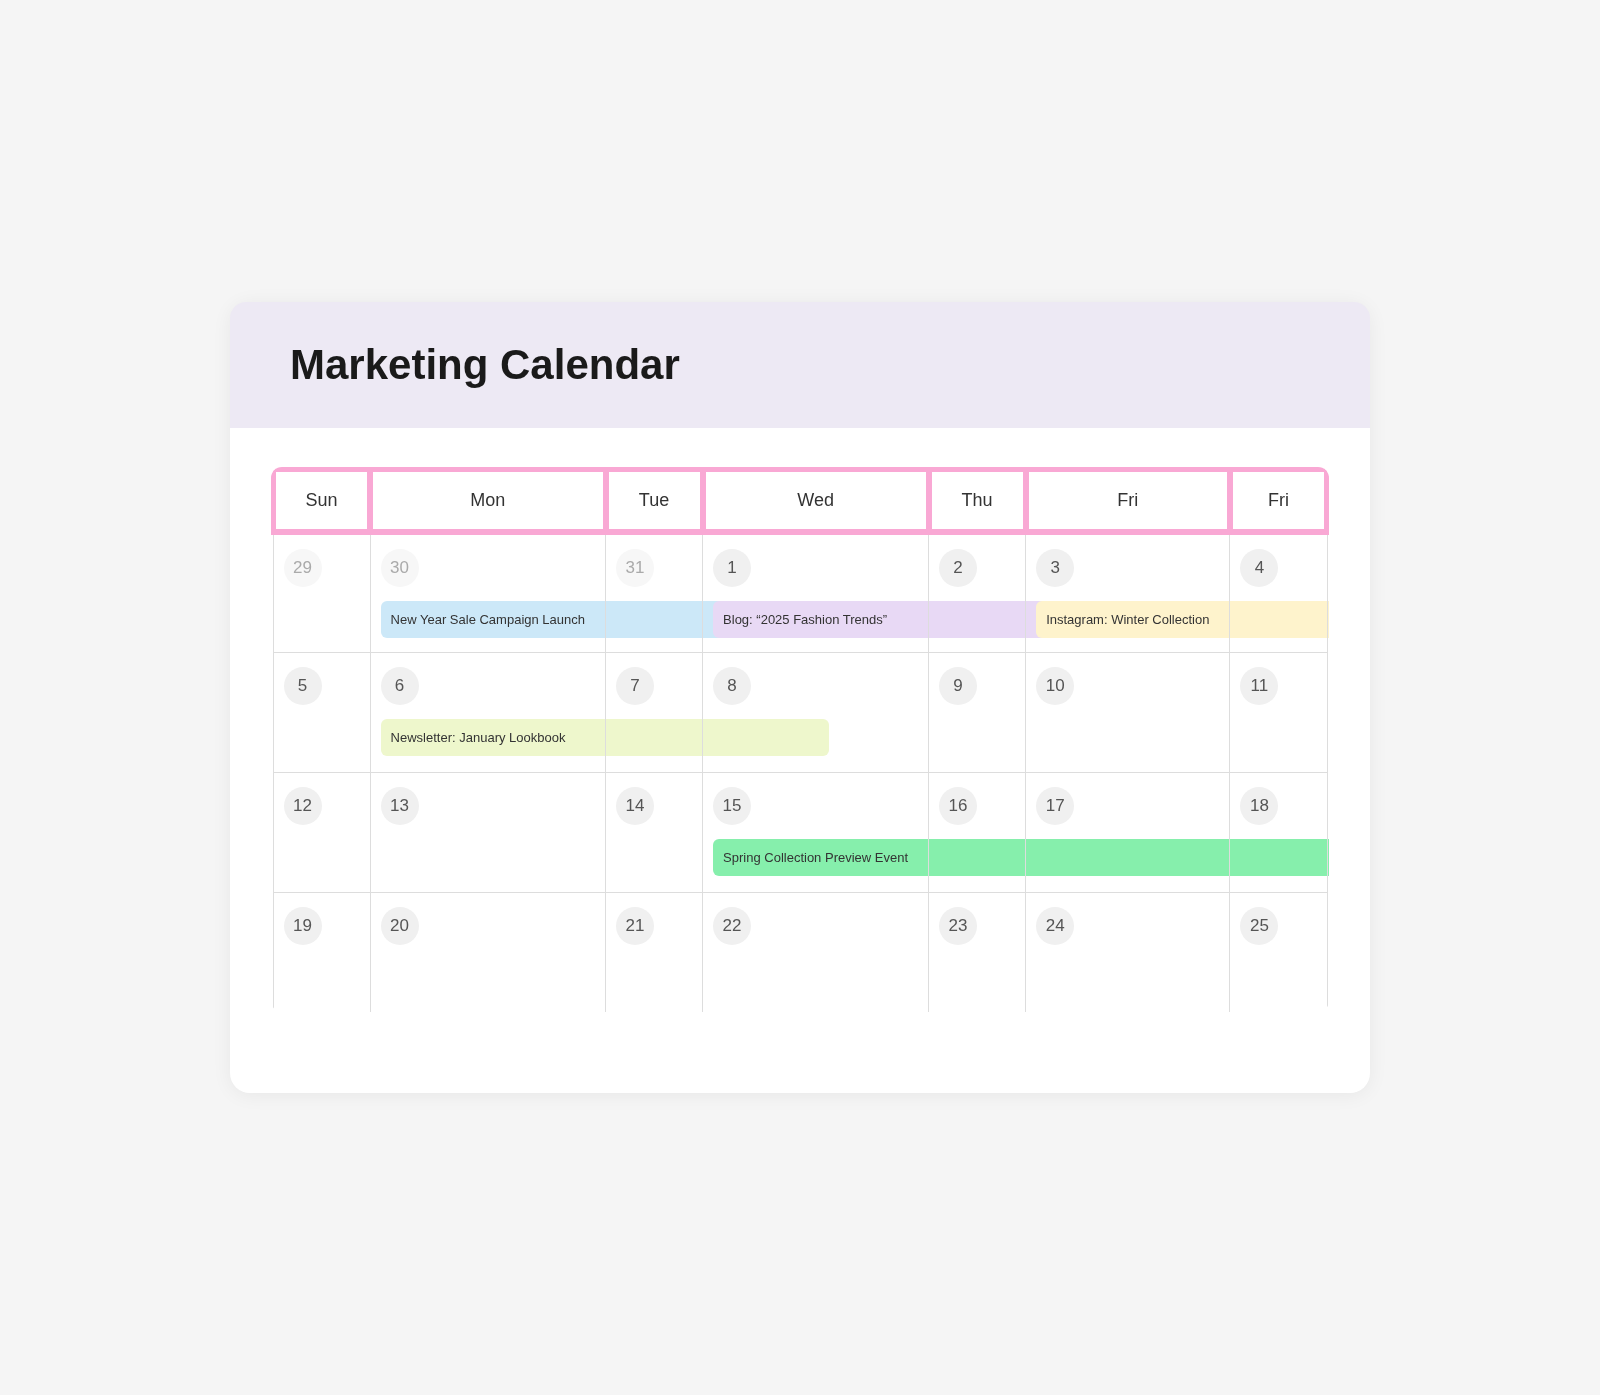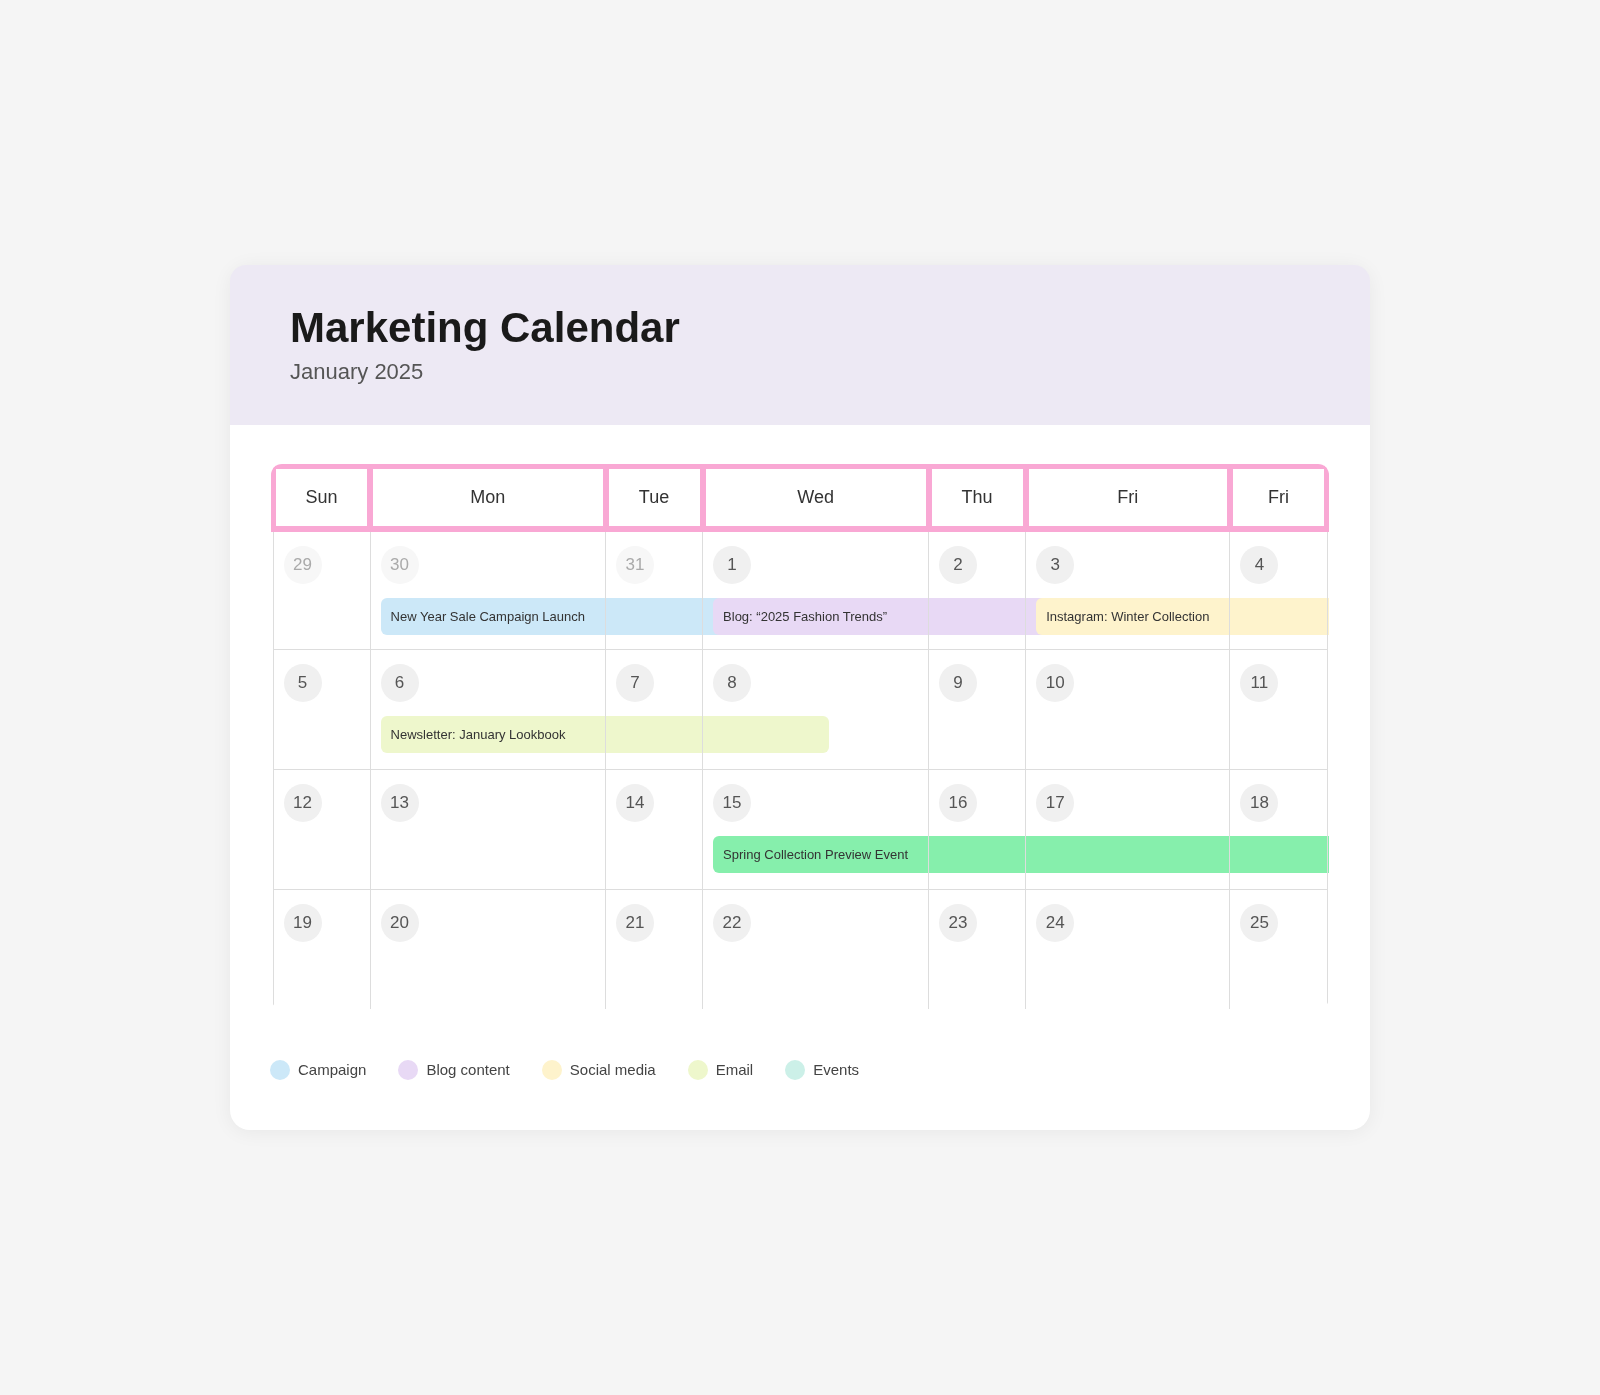--- a/index.html
+++ b/index.html
@@ -173,21 +173,20 @@
       letter-spacing: 1px;
     }
   </style>
 </head>
 <body>
 
 <div class="page-wrapper">
 
   <div class="header">
     <div class="header-title">Marketing Calendar</div>
-    <div class="header-subtitle">January 2025</div>
   </div>
 
   <div class="calendar-container">
     <table class="calendar-table">
       <thead>
         <tr>
 
         <th>Sun</th>
             <th>Mon</th>
             <th>Tue</th>
@@ -231,37 +230,15 @@
             <td><span class="day-number">21</span></td>
             <td><span class="day-number">22</span></td>
             <td><span class="day-number">23</span></td>
             <td><span class="day-number">24</span></td>
             <td><span class="day-number">25</span></td>
           </tr>
         </tbody>
     </table>
   </div>
 
-  <div class="legend" id="legend-container">
-  <div class="legend-item">
-        <span class="legend-dot" style="background: rgb(204, 232, 248);"></span>
-        <span>Campaign</span>
-      </div>
-      <div class="legend-item">
-        <span class="legend-dot" style="background: rgb(232, 217, 245);"></span>
-        <span>Blog content</span>
-      </div>
-      <div class="legend-item">
-        <span class="legend-dot" style="background: rgb(254, 243, 204);"></span>
-        <span>Social media</span>
-      </div>
-      <div class="legend-item">
-        <span class="legend-dot" style="background: rgb(238, 247, 204);"></span>
-        <span>Email</span>
-      </div>
-      <div class="legend-item">
-        <span class="legend-dot" style="background: rgb(204, 240, 232);"></span>
-        <span>Events</span>
-      </div>
-    </div>
 
 
 </div>
 
 </body></html>

